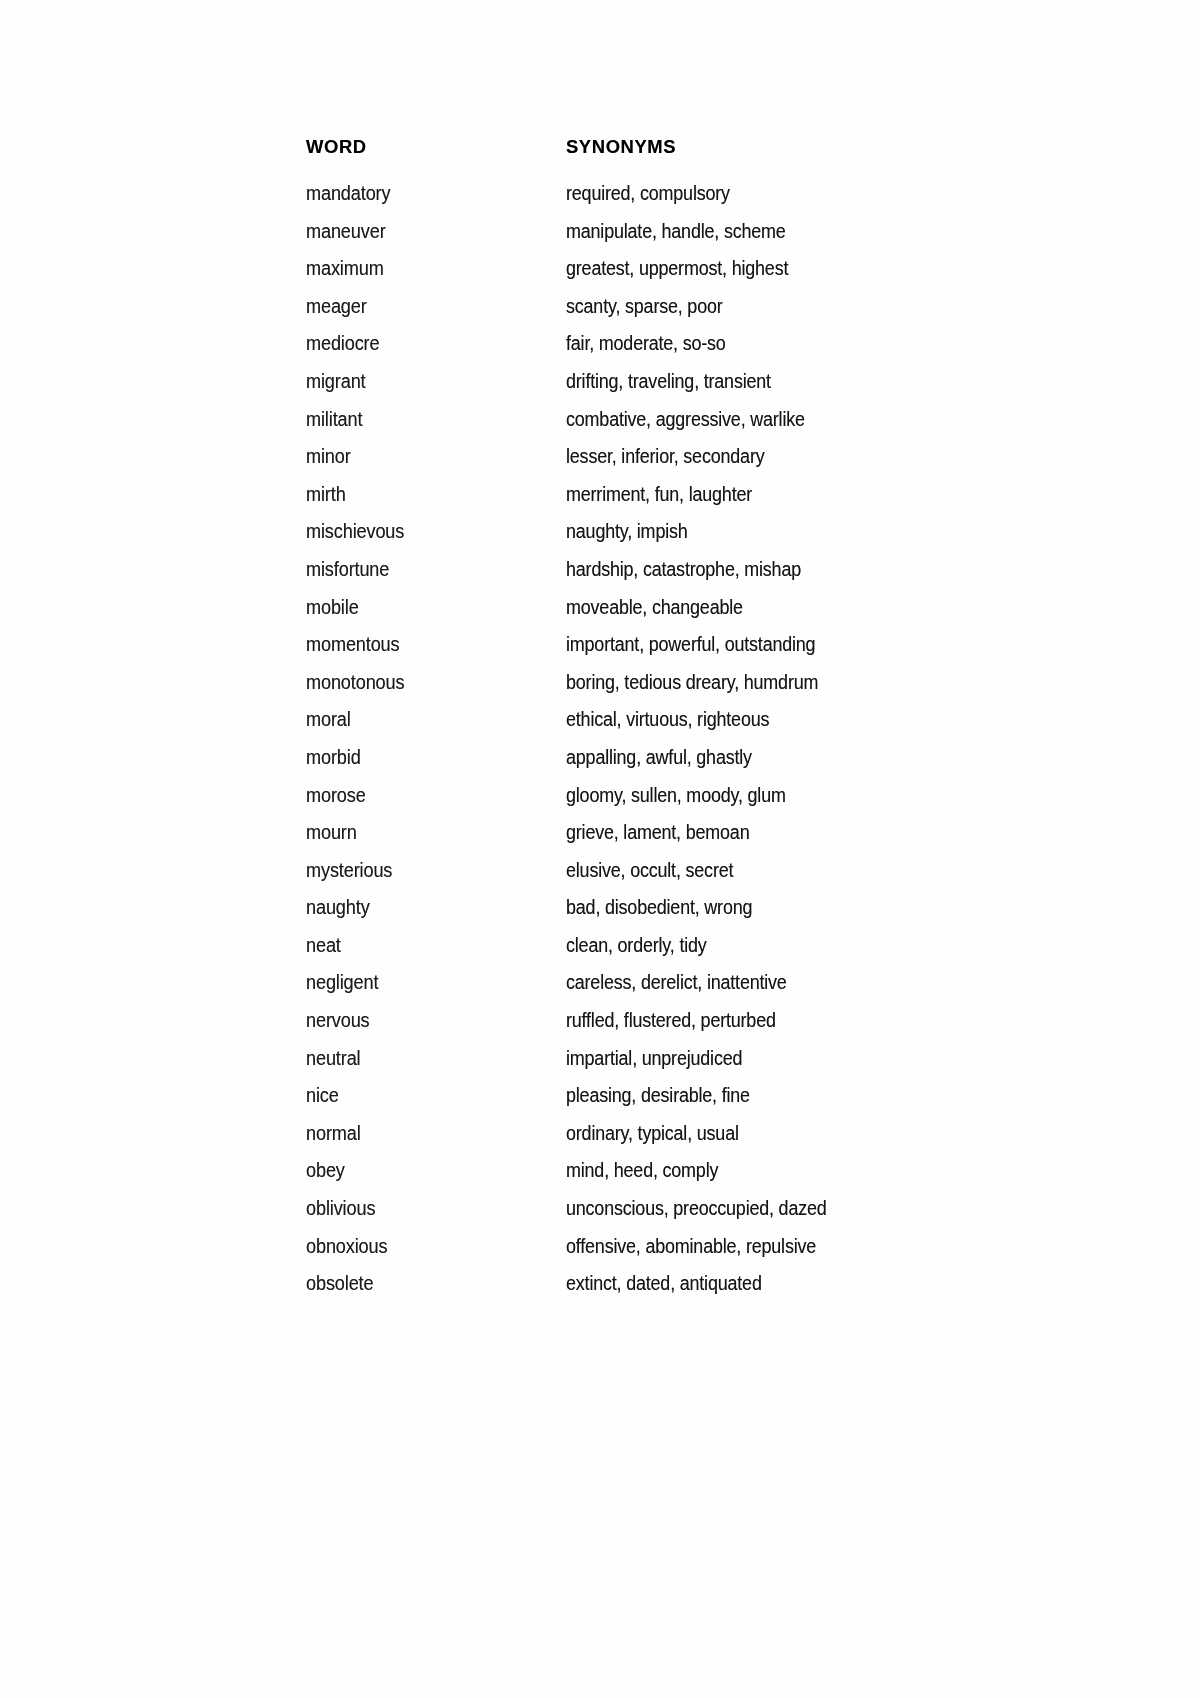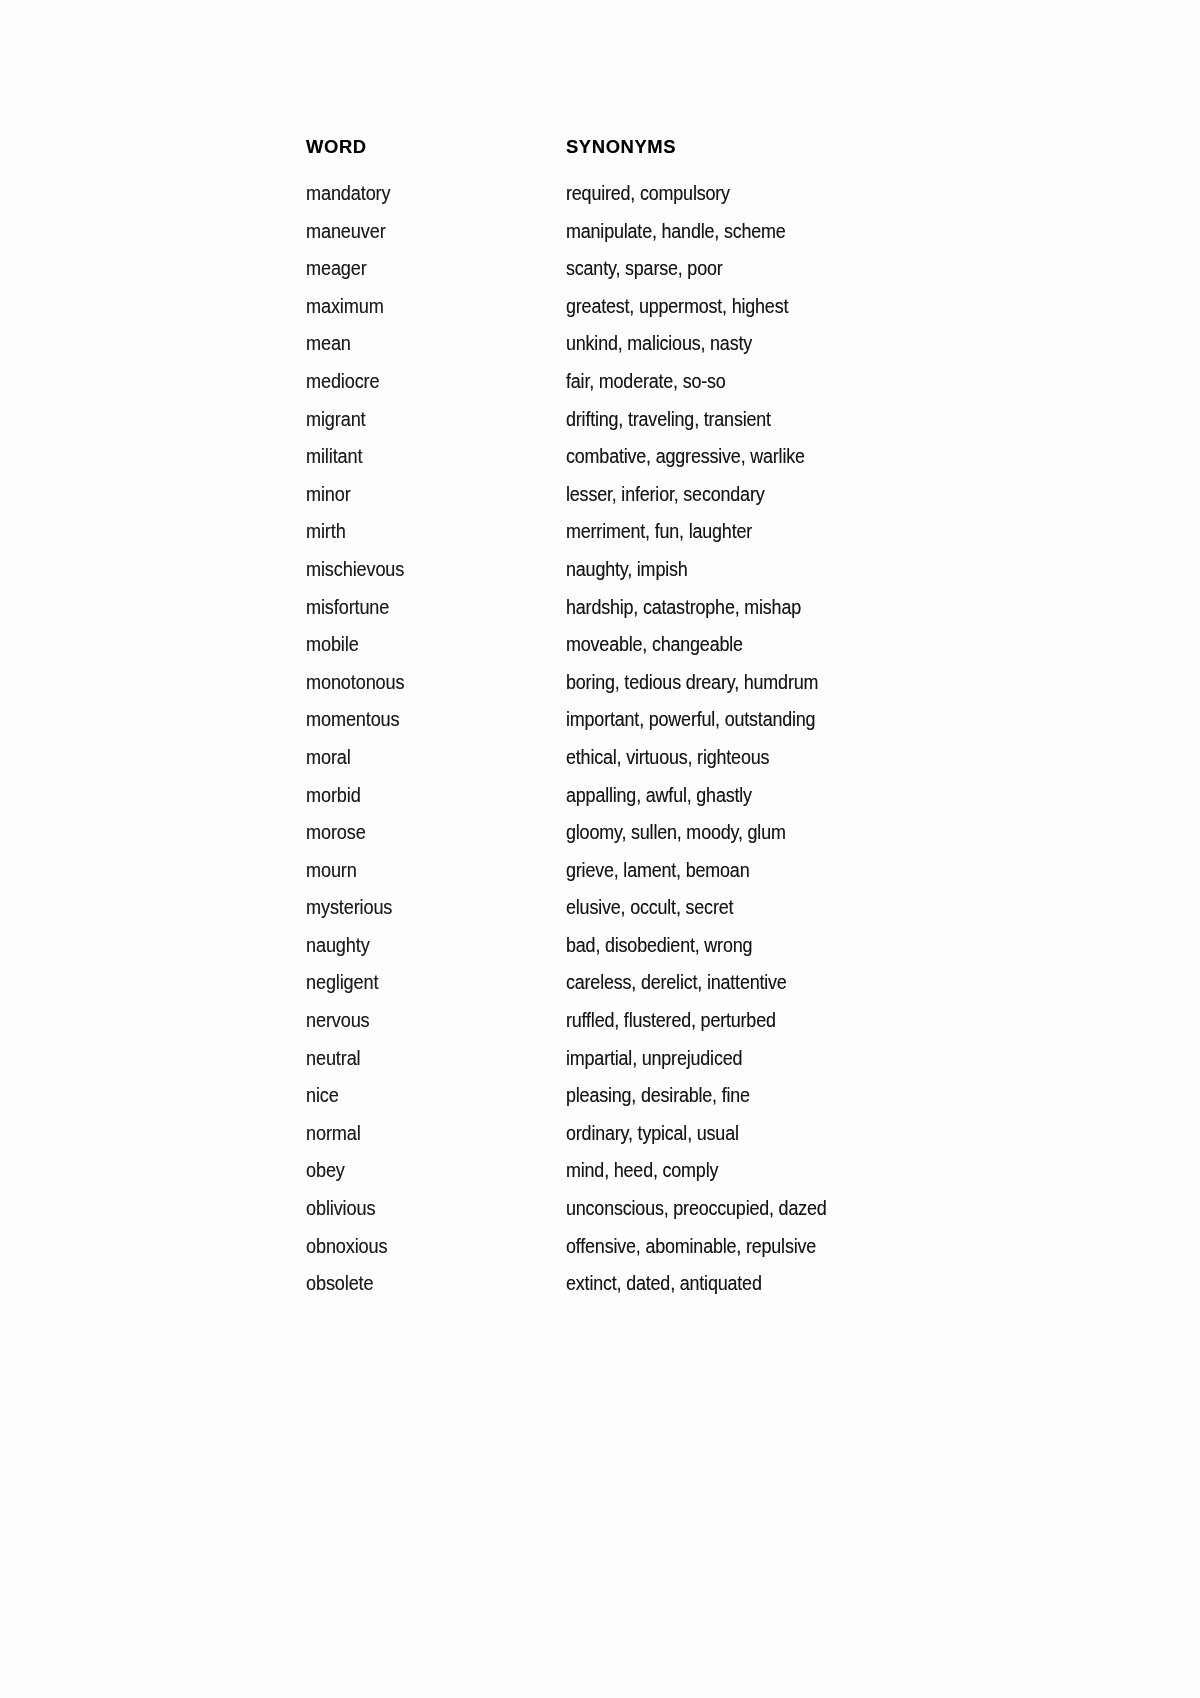--- a/index.html
+++ b/index.html
@@ -91,32 +91,28 @@
   <div id="rows">
       <div class="row">
         <div class="col-word">mandatory</div>
         <div class="col-syn">required, compulsory</div>
       </div>
       <div class="row">
         <div class="col-word">maneuver</div>
         <div class="col-syn">manipulate, handle, scheme</div>
       </div>
       <div class="row">
+        <div class="col-word">maximum</div>
+        <div class="col-syn">greatest, uppermost, highest</div>
+      </div>
+      <div class="row">
         <div class="col-word">meager</div>
         <div class="col-syn">scanty, sparse, poor</div>
       </div>
       <div class="row">
-        <div class="col-word">maximum</div>
-        <div class="col-syn">greatest, uppermost, highest</div>
-      </div>
-      <div class="row">
-        <div class="col-word">mean</div>
-        <div class="col-syn">unkind, malicious, nasty</div>
-      </div>
-      <div class="row">
         <div class="col-word">mediocre</div>
         <div class="col-syn">fair, moderate, so-so</div>
       </div>
       <div class="row">
         <div class="col-word">migrant</div>
         <div class="col-syn">drifting, traveling, transient</div>
       </div>
       <div class="row">
         <div class="col-word">militant</div>
         <div class="col-syn">combative, aggressive, warlike</div>
@@ -135,28 +131,28 @@
       </div>
       <div class="row">
         <div class="col-word">misfortune</div>
         <div class="col-syn">hardship, catastrophe, mishap</div>
       </div>
       <div class="row">
         <div class="col-word">mobile</div>
         <div class="col-syn">moveable, changeable</div>
       </div>
       <div class="row">
+        <div class="col-word">momentous</div>
+        <div class="col-syn">important, powerful, outstanding</div>
+      </div>
+      <div class="row">
         <div class="col-word">monotonous</div>
         <div class="col-syn">boring, tedious dreary, humdrum</div>
       </div>
       <div class="row">
-        <div class="col-word">momentous</div>
-        <div class="col-syn">important, powerful, outstanding</div>
-      </div>
-      <div class="row">
         <div class="col-word">moral</div>
         <div class="col-syn">ethical, virtuous, righteous</div>
       </div>
       <div class="row">
         <div class="col-word">morbid</div>
         <div class="col-syn">appalling, awful, ghastly</div>
       </div>
       <div class="row">
         <div class="col-word">morose</div>
         <div class="col-syn">gloomy, sullen, moody, glum</div>
@@ -167,20 +163,24 @@
       </div>
       <div class="row">
         <div class="col-word">mysterious</div>
         <div class="col-syn">elusive, occult, secret</div>
       </div>
       <div class="row">
         <div class="col-word">naughty</div>
         <div class="col-syn">bad, disobedient, wrong</div>
       </div>
       <div class="row">
+        <div class="col-word">neat</div>
+        <div class="col-syn">clean, orderly, tidy</div>
+      </div>
+      <div class="row">
         <div class="col-word">negligent</div>
         <div class="col-syn">careless, derelict, inattentive</div>
       </div>
       <div class="row">
         <div class="col-word">nervous</div>
         <div class="col-syn">ruffled, flustered, perturbed</div>
       </div>
       <div class="row">
         <div class="col-word">neutral</div>
         <div class="col-syn">impartial, unprejudiced</div>

